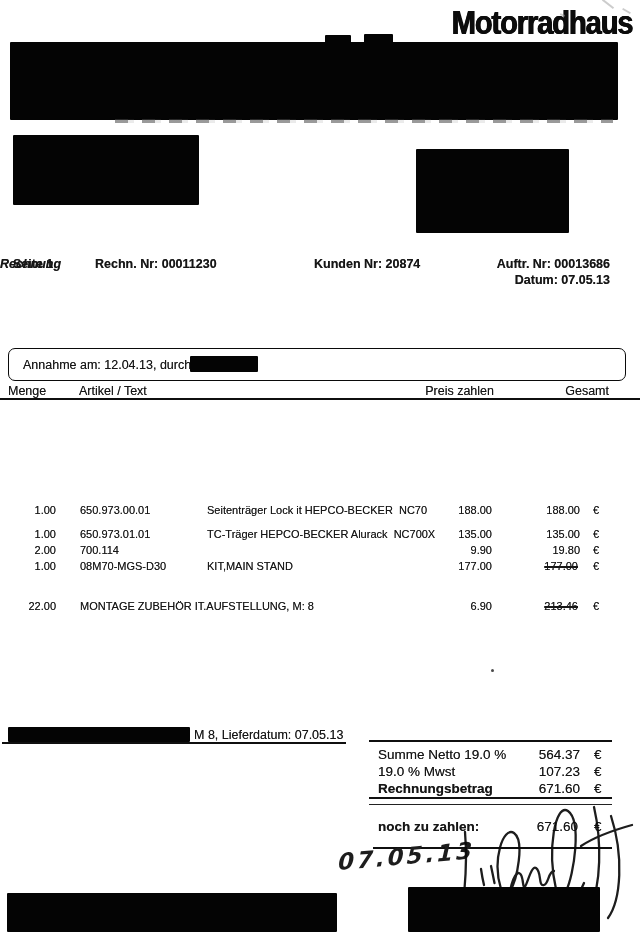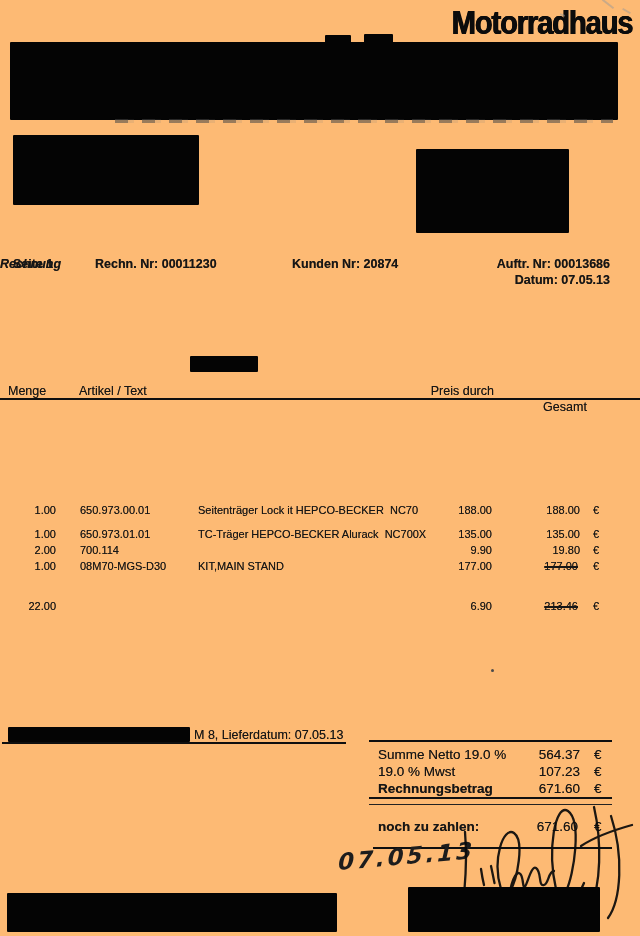--- a/index.html
+++ b/index.html
@@ -1,18 +1,18 @@
 <!DOCTYPE html>
 <html><head>
 <meta charset="utf-8">
 <style>
   html,body{margin:0;padding:0;background:#e8e8e8;}
   .page{
     position:relative;width:640px;height:936px;margin:0 auto;
-    background:#fdba74;overflow:hidden;
+    background:#ffffff;overflow:hidden;
     font-family:"Liberation Sans",sans-serif;color:#161616;
   }
   .abs{position:absolute;}
   .redact{position:absolute;background:#040404;border-radius:1px;}
   .scan-text{text-shadow:0 0 .45px rgba(20,20,20,.65);}
   .logo{
     position:absolute;top:4px;right:8px;font-size:31px;font-weight:bold;
     letter-spacing:-1.2px;transform:scaleX(.94) scaleY(1.06);transform-origin:right top;
     color:#0c0c0c;text-shadow:.7px 0 0 #0c0c0c,-.3px 0 0 #0c0c0c;
   }
@@ -27,21 +27,21 @@
   .fs13{font-size:13.5px;line-height:15px;}
   .annahme-box{
     position:absolute;left:8px;top:348px;width:616px;height:31px;
     border:1.6px solid #0a0a0a;border-radius:7px;
   }
   .rule{position:absolute;background:#0f0f0f;}
   .r-align{text-align:right;display:inline-block;}
   .row{position:absolute;left:0;width:640px;height:15px;font-size:11px;margin-top:34px;}
   .c-menge{position:absolute;left:8px;width:48px;text-align:right;}
   .c-art{position:absolute;left:80px;}
-  .c-txt{position:absolute;left:198px;}
+  .c-txt{position:absolute;left:207px;}
   .c-txt-wide{position:absolute;left:80px;}
   .c-preis{position:absolute;left:400px;width:92px;text-align:right;}
   .c-ges{position:absolute;left:500px;width:80px;text-align:right;}
   .c-eur{position:absolute;left:593px;}
   .struck{text-decoration:line-through;text-decoration-thickness:1.6px;padding:0 2px;}
   .tot-label{position:absolute;left:378px;}
   .tot-val{position:absolute;left:470px;width:110px;text-align:right;}
   .tot-eur{position:absolute;left:594px;}
   .dbl-rule{
     position:absolute;left:369px;top:797px;width:243px;height:5px;
@@ -68,30 +68,33 @@
   <div class="redact" style="left:364px;top:34px;width:29px;height:10px;"></div>
   <div class="redact" style="left:10px;top:42px;width:608px;height:78px;"></div>
   <div class="ghostline"></div>
 
   <div class="redact" style="left:13px;top:135px;width:186px;height:70px;"></div>
   <div class="redact" style="left:416px;top:149px;width:153px;height:84px;"></div>
 
   <div class="abs fs12 b scan-text" style="left:0;top:257px;font-style:italic;">Rechnung</div>
   <div class="abs fs12 b scan-text" style="left:13px;top:257px;">Seite 1</div>
   <div class="abs fs12 b scan-text" style="left:95px;top:257px;">Rechn. Nr: 00011230</div>
-  <div class="abs fs12 b scan-text" style="left:292px;top:257px;">Kunden Nr: 20874</div>
+  <div class="abs fs12 b scan-text" style="left:314px;top:257px;">Kunden Nr: 20874</div>
   <div class="abs fs12 b scan-text r-align" style="left:450px;top:257px;width:160px;">Auftr. Nr: 00013686</div>
   <div class="abs fs12 b scan-text r-align" style="left:450px;top:273px;width:160px;">Datum: 07.05.13</div>
 
+  <div class="annahme-box">
+    <span class="abs fs12 scan-text" style="left:14px;top:9px;">Annahme am: 12.04.13, durch</span>
+  </div>
   <div class="redact" style="left:190px;top:356px;width:68px;height:16px;"></div>
 
   <div class="abs fs12 scan-text" style="left:8px;top:384px;">Menge</div>
   <div class="abs fs12 scan-text" style="left:79px;top:384px;">Artikel / Text</div>
-  <div class="abs fs12 scan-text r-align" style="left:400px;top:384px;width:94px;">Preis durch</div>
-  <div class="abs fs12 scan-text r-align" style="left:521px;top:400px;width:88px;text-align:center;">Gesamt</div>
+  <div class="abs fs12 scan-text r-align" style="left:400px;top:384px;width:94px;">Preis zahlen</div>
+  <div class="abs fs12 scan-text r-align" style="left:521px;top:384px;width:88px;">Gesamt</div>
   <div class="rule" style="left:0;top:398px;width:640px;height:2px;"></div>
 
 
   <div class="row scan-text" style="top:470px;">
     <span class="c-menge">1.00</span>
     <span class="c-art">650.973.00.01</span>
     <span class="c-txt">Seitenträger Lock it HEPCO-BECKER&nbsp; NC70</span>
     <span class="c-preis">188.00</span>
     <span class="c-ges">188.00</span>
     <span class="c-eur">€</span>
@@ -115,20 +118,21 @@
     <span class="c-menge">1.00</span>
     <span class="c-art">08M70-MGS-D30</span>
     <span class="c-txt">KIT,MAIN STAND</span>
     <span class="c-preis">177.00</span>
     <span class="c-ges"><span class="struck">177.00</span></span>
     <span class="c-eur">€</span>
   </div>
 
   <div class="row scan-text" style="top:566px;">
     <span class="c-menge">22.00</span>
+    <span class="c-txt-wide">MONTAGE ZUBEHÖR IT.AUFSTELLUNG, M: 8</span>
     <span class="c-preis">6.90</span>
     <span class="c-ges"><span class="struck">213.46</span></span>
     <span class="c-eur">€</span>
   </div>
 
   <div class="speck" style="left:491px;top:669px;width:3px;height:3px;"></div>
 
   <div class="redact" style="left:8px;top:727px;width:182px;height:15px;"></div>
   <div class="abs fs12 scan-text" style="left:194px;top:728px;">M 8, Lieferdatum: 07.05.13</div>
   <div class="rule" style="left:2px;top:742px;width:344px;height:1.6px;"></div>

